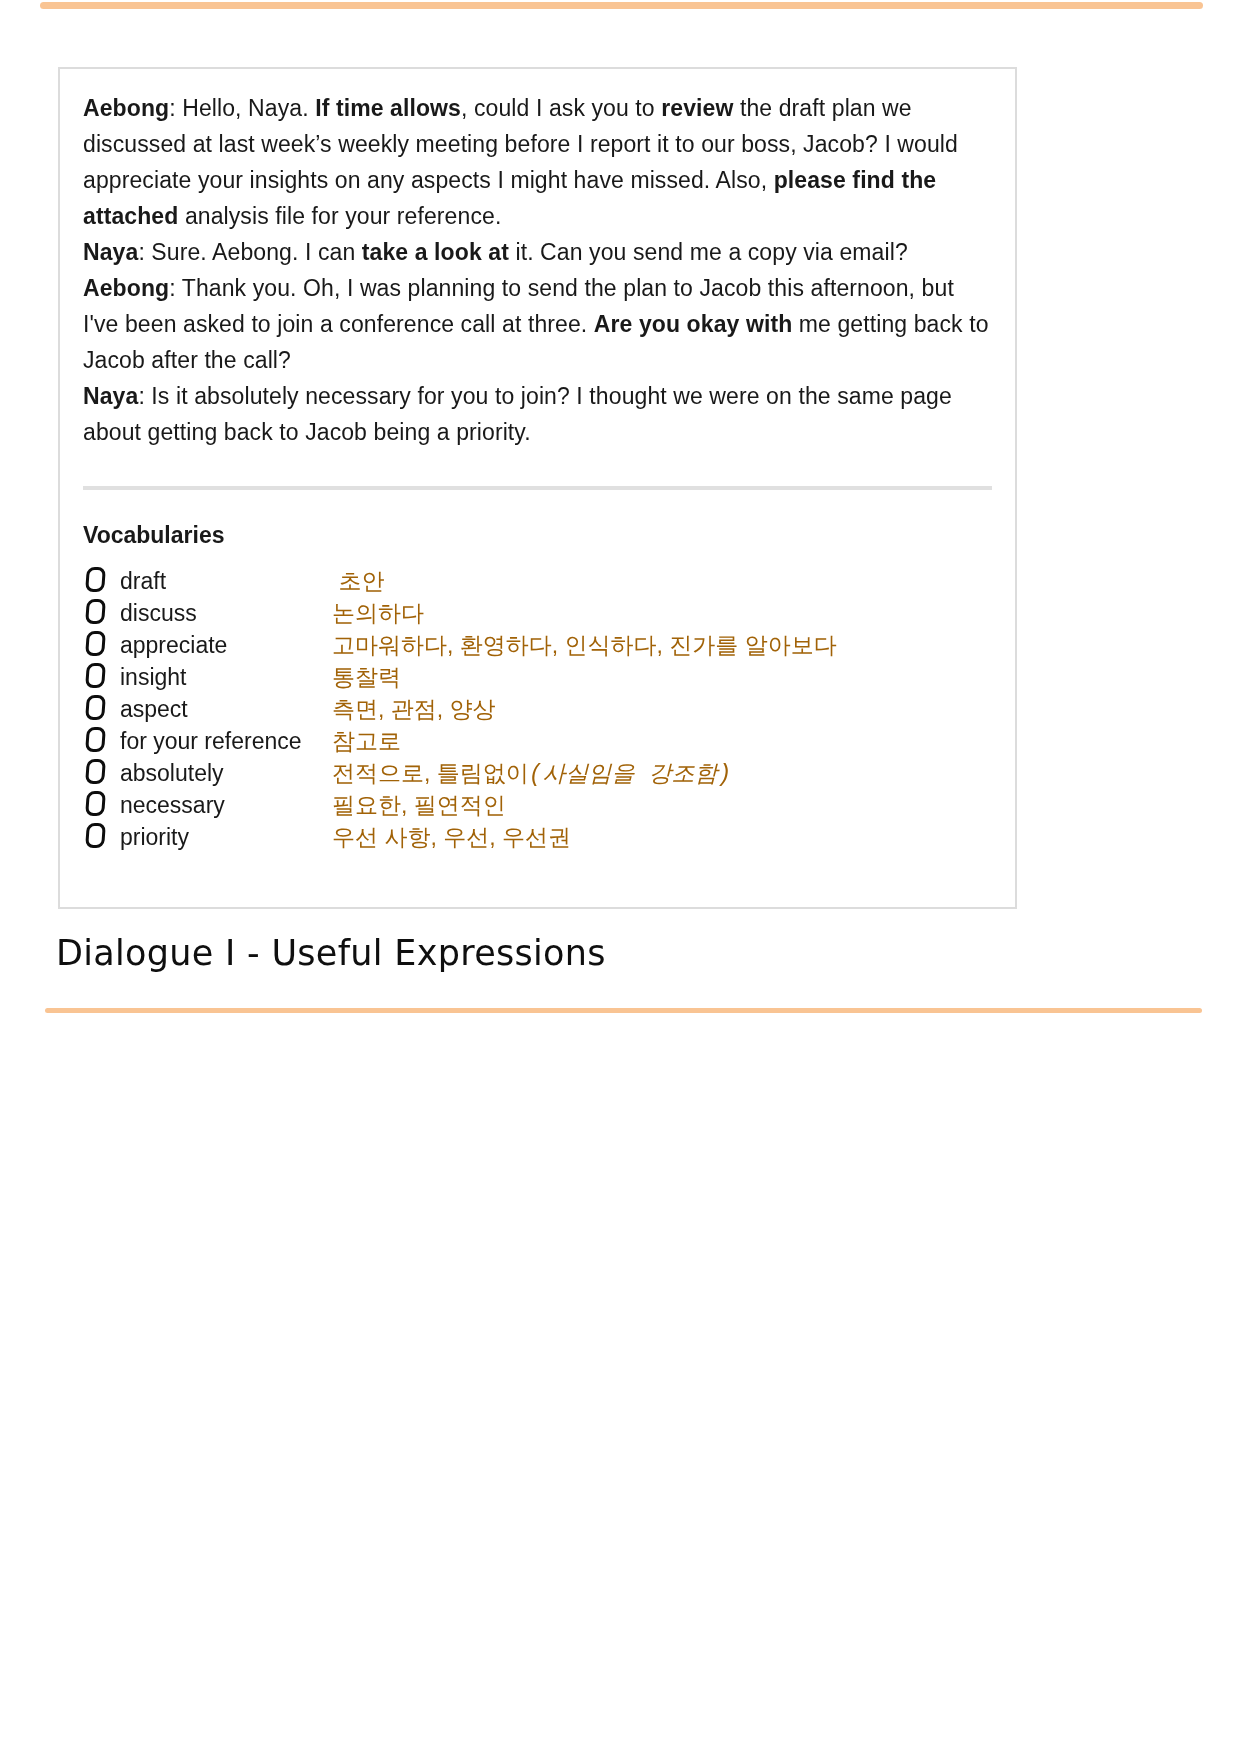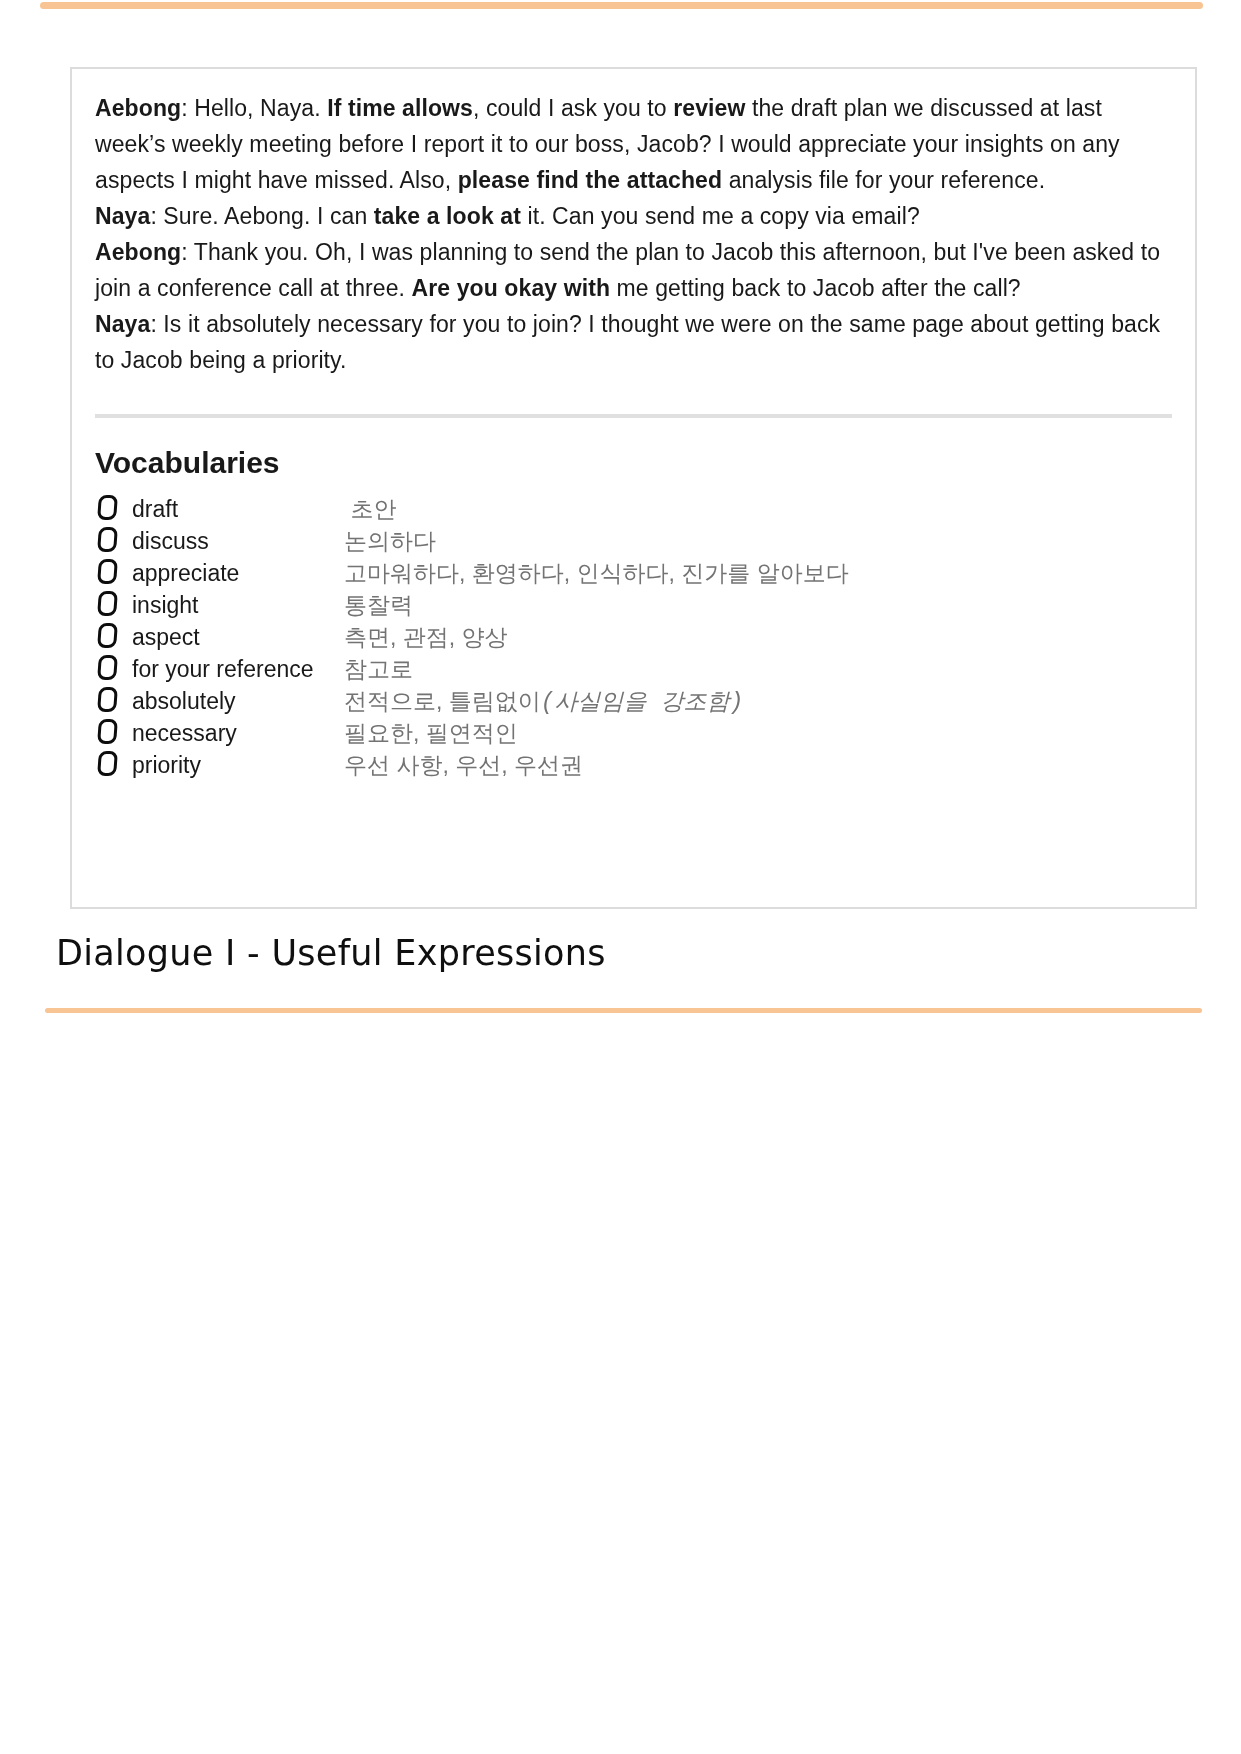--- a/index.html
+++ b/index.html
@@ -7,48 +7,48 @@
     width:1241px;height:1754px;background:#ffffff;
     font-family:"Liberation Sans","DejaVu Sans",sans-serif;
     color:#191919;position:relative;overflow:hidden;
   }
   .page{position:absolute;inset:0;}
   .top-rule{
     position:absolute;left:40px;top:2px;width:1163px;height:7px;
     background:#f9c493;border-radius:4px;
   }
   .callout{
-    position:absolute;left:70px;top:67px;width:1127px;min-height:842px;
+    position:absolute;left:58px;top:67px;width:959px;min-height:842px;
     box-sizing:border-box;border:2px solid #dcdcdc;background:#ffffff;
     padding:21px 23px 30px 23px;
   }
   .dialogue p{
     margin:0;font-size:23px;line-height:36px;color:#191919;
     font-weight:400;letter-spacing:0.1px;
   }
   .dialogue b{font-weight:700;}
   .inner-divider{
     height:4px;background:#e0e0e0;border:none;margin:36px 0 30px 0;
   }
   .vocab-heading{
-    margin:0;font-size:30px;line-height:30px;font-weight:700;color:#191919;
+    margin:0;font-size:23px;line-height:30px;font-weight:700;color:#191919;
   }
   .vocab-list{margin-top:16px;}
   .vocab-row{
     display:flex;align-items:flex-start;height:32px;font-size:23px;line-height:30px;
   }
   .cbx{
     flex:0 0 auto;width:19px;height:25px;margin:1px 15px 0 3px;
     border:3.5px solid #0d0d0d;border-radius:8px;background:#ffffff;
     transform:skewX(-4deg);box-sizing:border-box;display:inline-block;
   }
   .vocab-word{
     flex:0 0 auto;width:212px;color:#191919;white-space:nowrap;
   }
-  .vocab-meaning{color:#737373;white-space:pre-wrap;}
+  .vocab-meaning{color:#a16207;white-space:pre-wrap;}
   .vocab-meaning i{font-style:italic;font-family:Liberation Mono, monospace;}
   .section-title{
     position:absolute;left:56px;top:931px;margin:0;
     font-size:35px;line-height:44px;font-weight:400;color:#0f0f0f;
     letter-spacing:0.3px;
     font-family:"DejaVu Sans","Liberation Sans",sans-serif;
   }
   .orange-rule{
     position:absolute;left:45px;top:1008px;width:1157px;height:5px;
     background:#f9c493;border-radius:3px;

